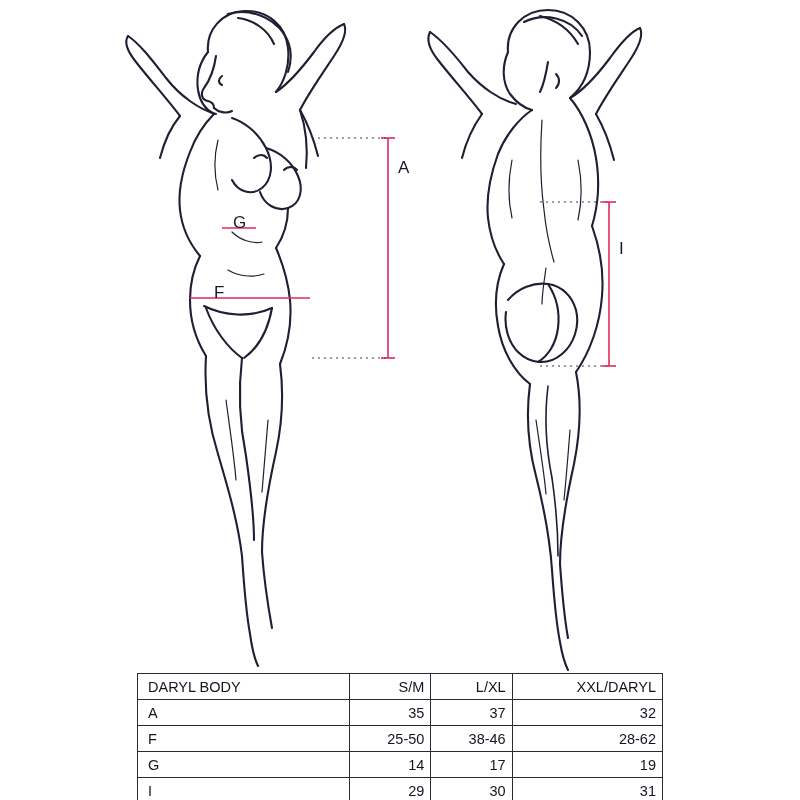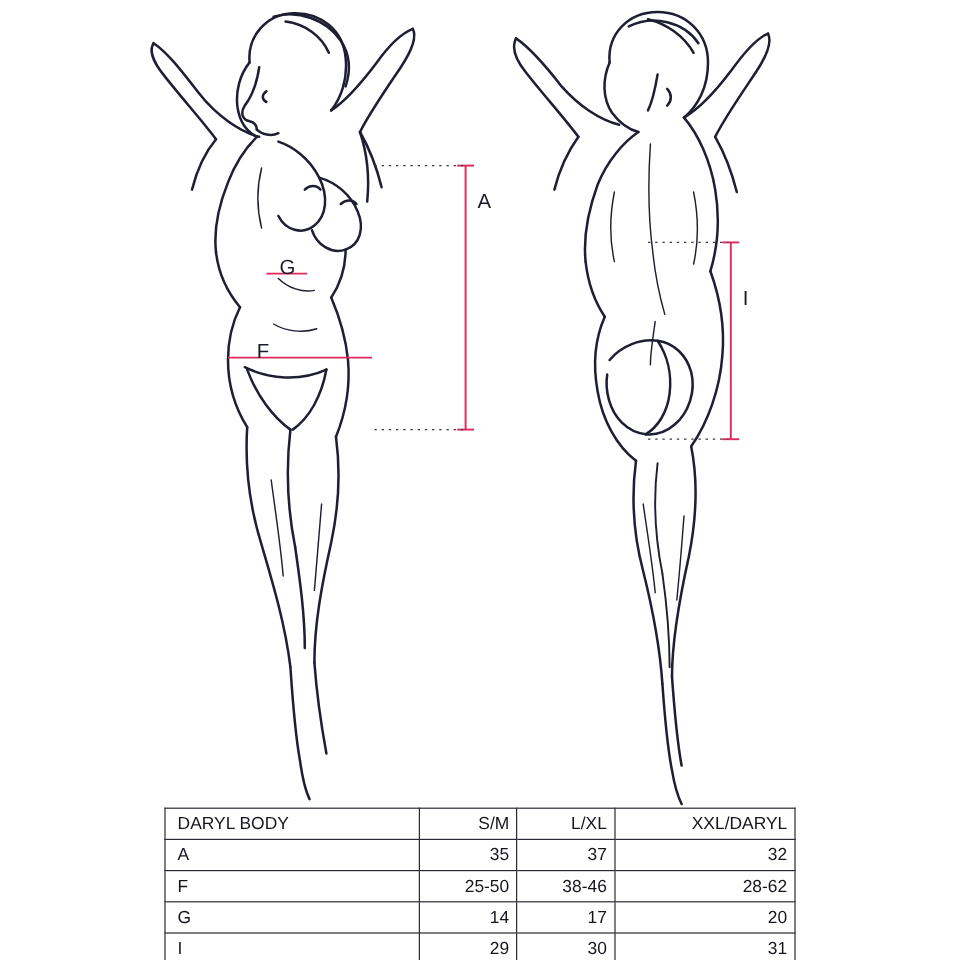--- a/index.html
+++ b/index.html
@@ -217,21 +217,21 @@
       <tr>
         <td class="rowhead">F</td>
         <td>25-50</td>
         <td>38-46</td>
         <td>28-62</td>
       </tr>
       <tr>
         <td class="rowhead">G</td>
         <td>14</td>
         <td>17</td>
-        <td>20</td>
+        <td>19</td>
       </tr>
       <tr>
         <td class="rowhead">I</td>
         <td>29</td>
         <td>30</td>
         <td>31</td>
       </tr>
     </tbody>
   </table>
 

